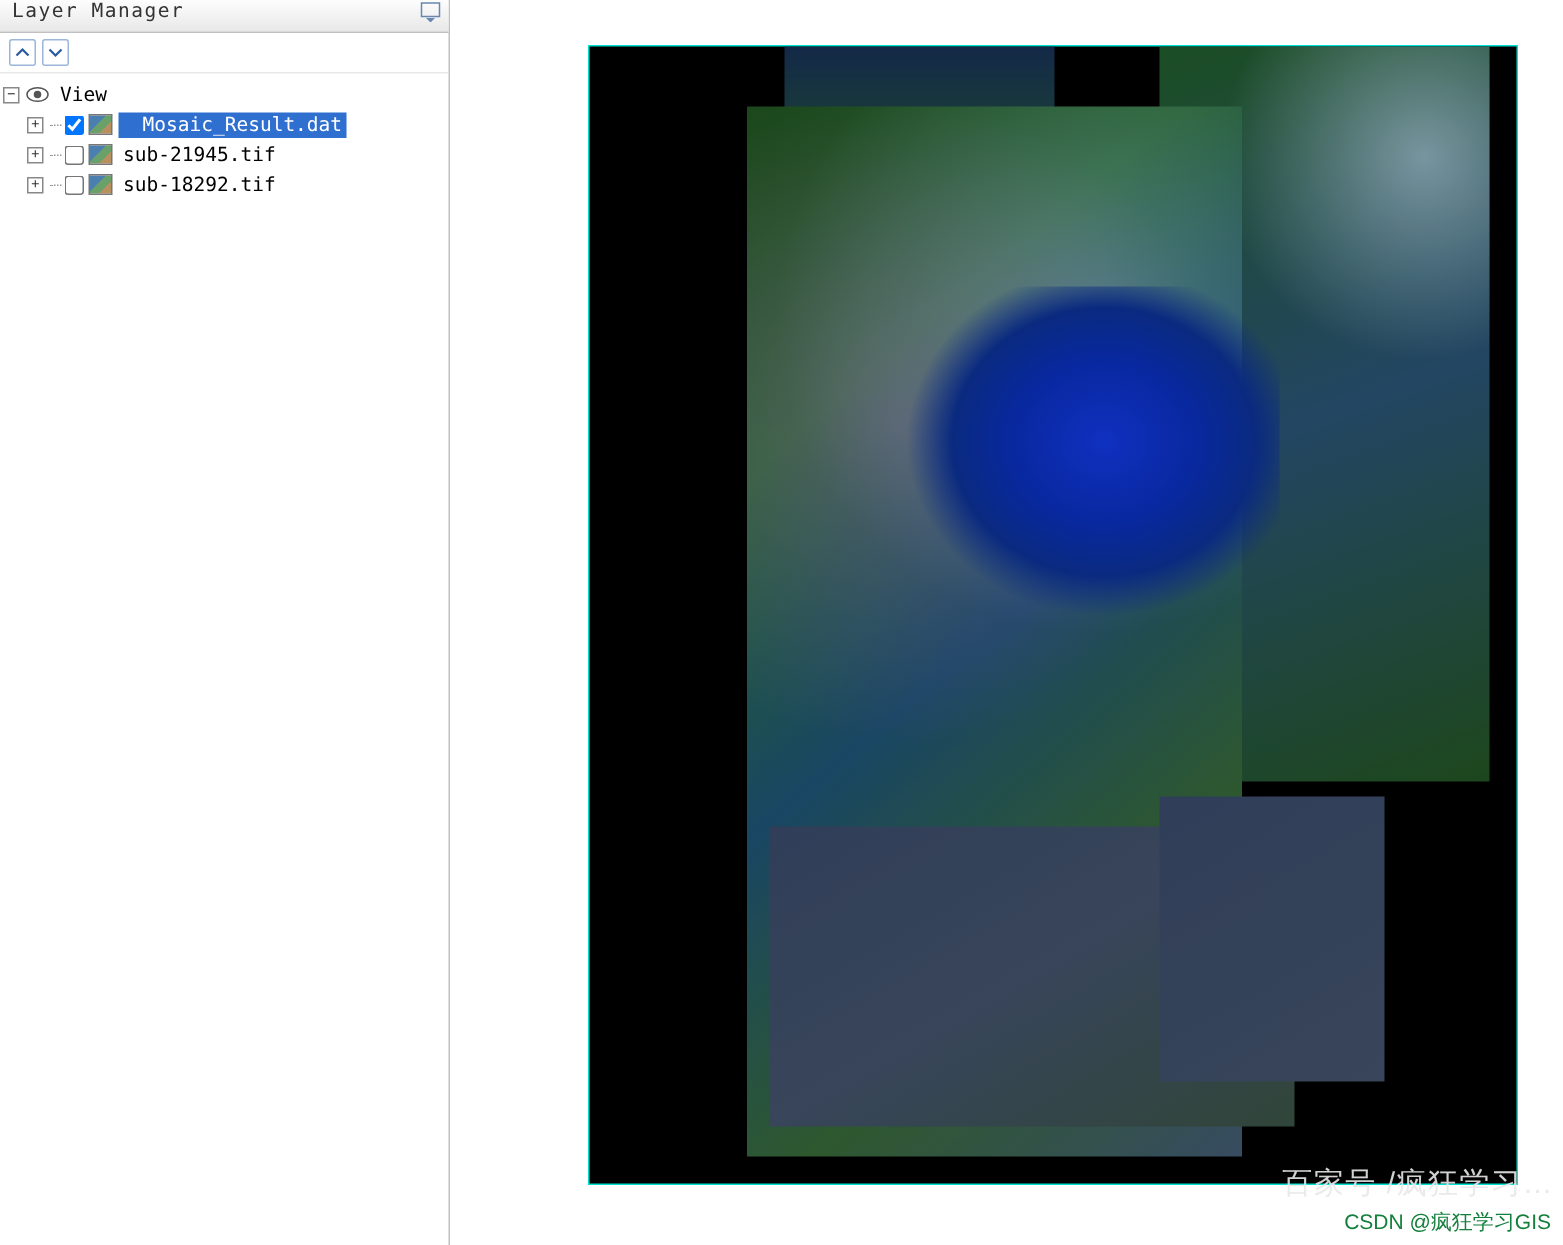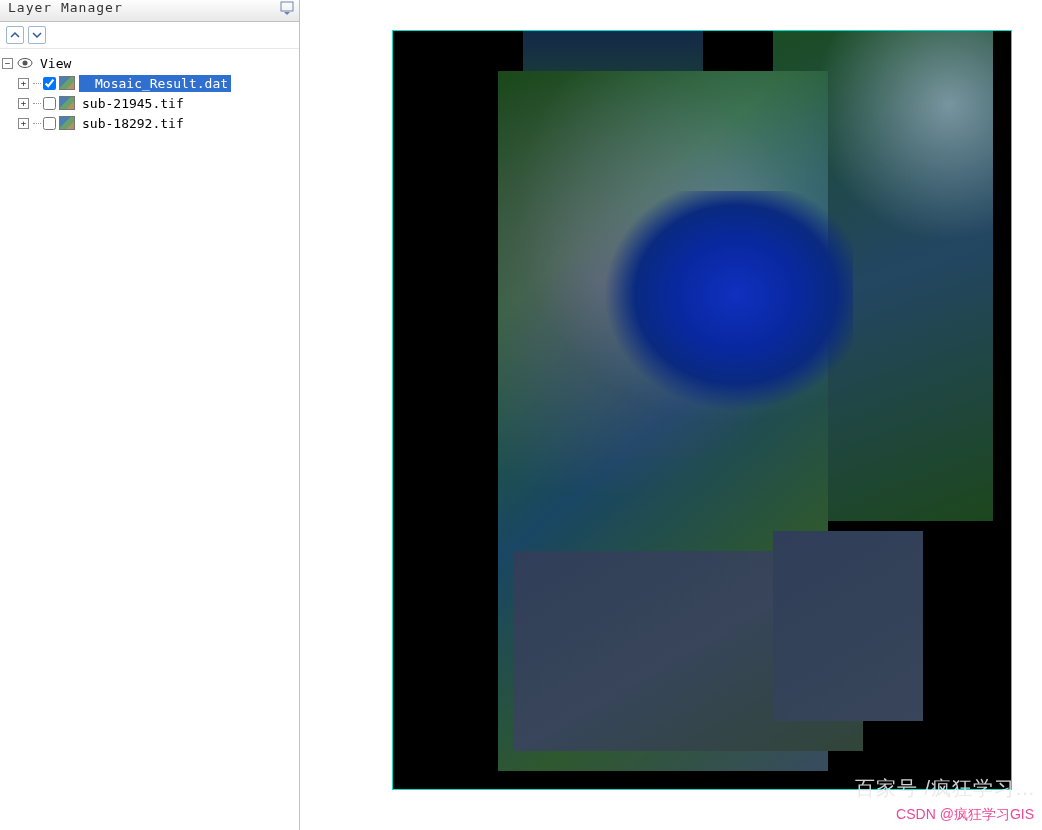--- a/index.html
+++ b/index.html
@@ -177,21 +177,21 @@
     left: 380px; top: 500px; width: 150px; height: 190px;
     background: linear-gradient(150deg,#3a4458,#404a5a);
   }
   .lake { left: 200px; top: 160px; width: 260px; height: 230px; }
 
   
   .watermark {
     position: absolute;
     right: 8px;
     bottom: 6px;
-    color: #ec4899;
+    color: #15803d;
     font-size: 14px;
     font-family: sans-serif;
     z-index: 50;
   }
   .watermark-top {
     position: absolute;
     right: 6px;
     bottom: 28px;
     color: #e8e8e8;
     font-size: 20px;

